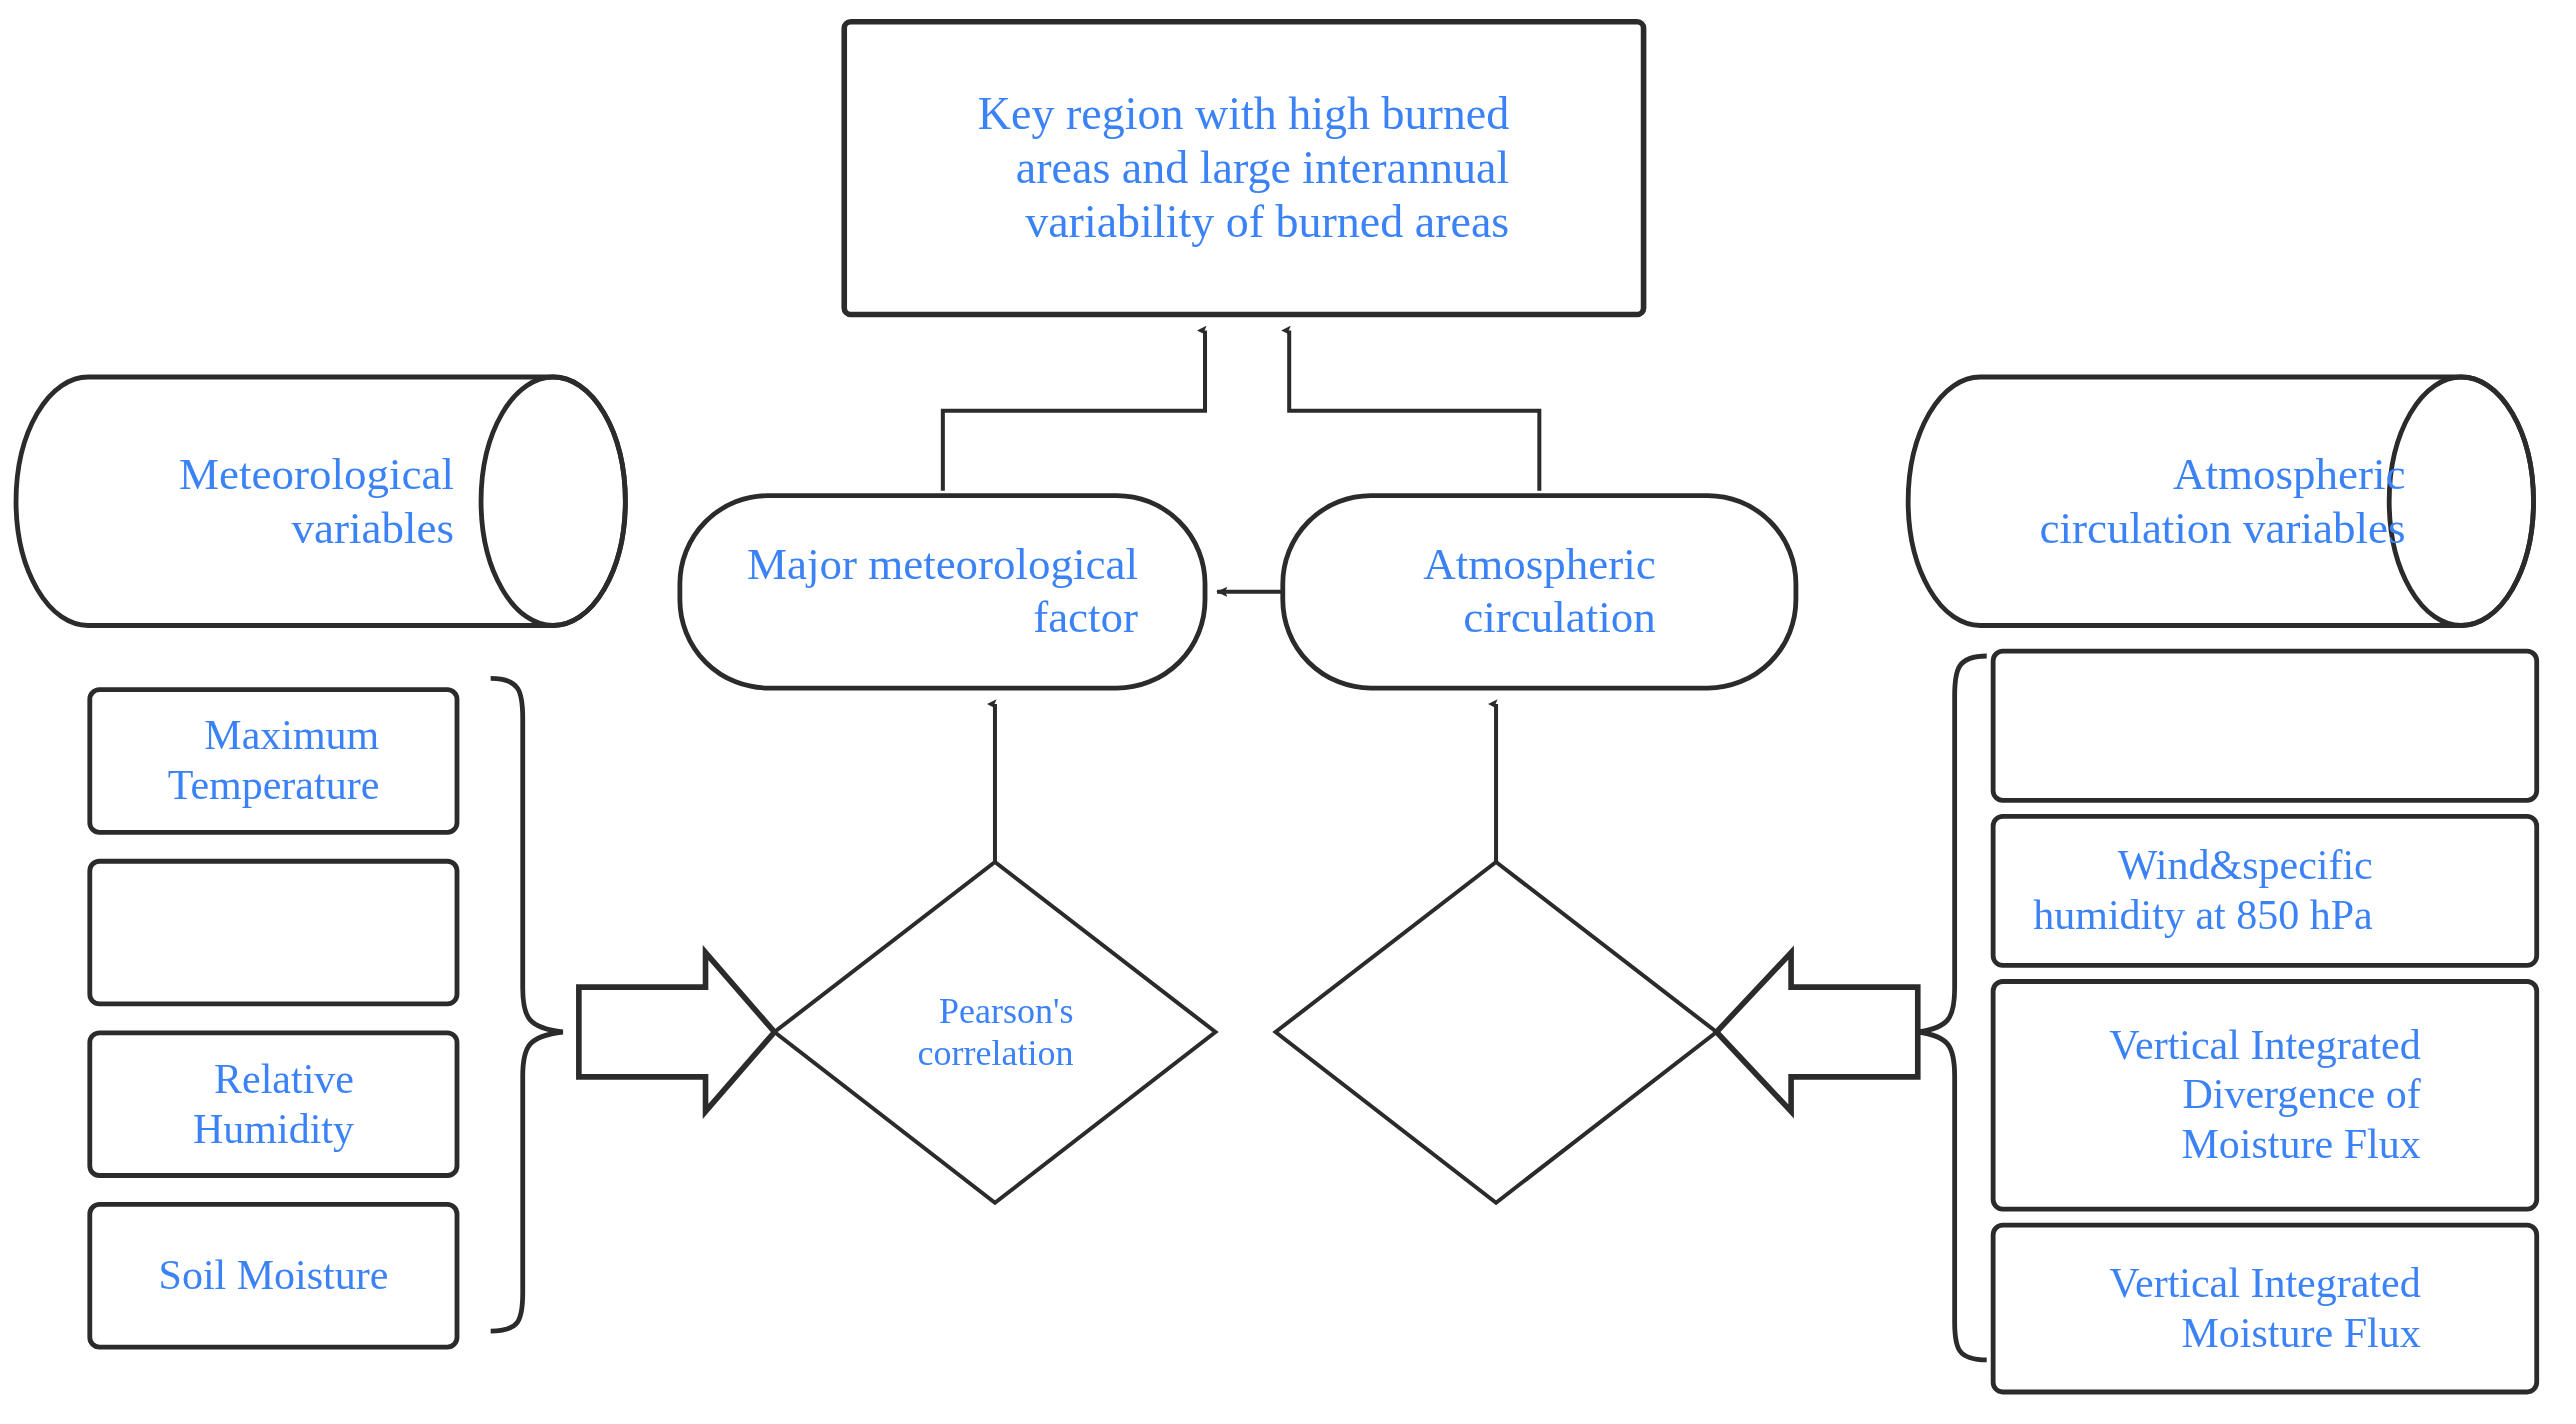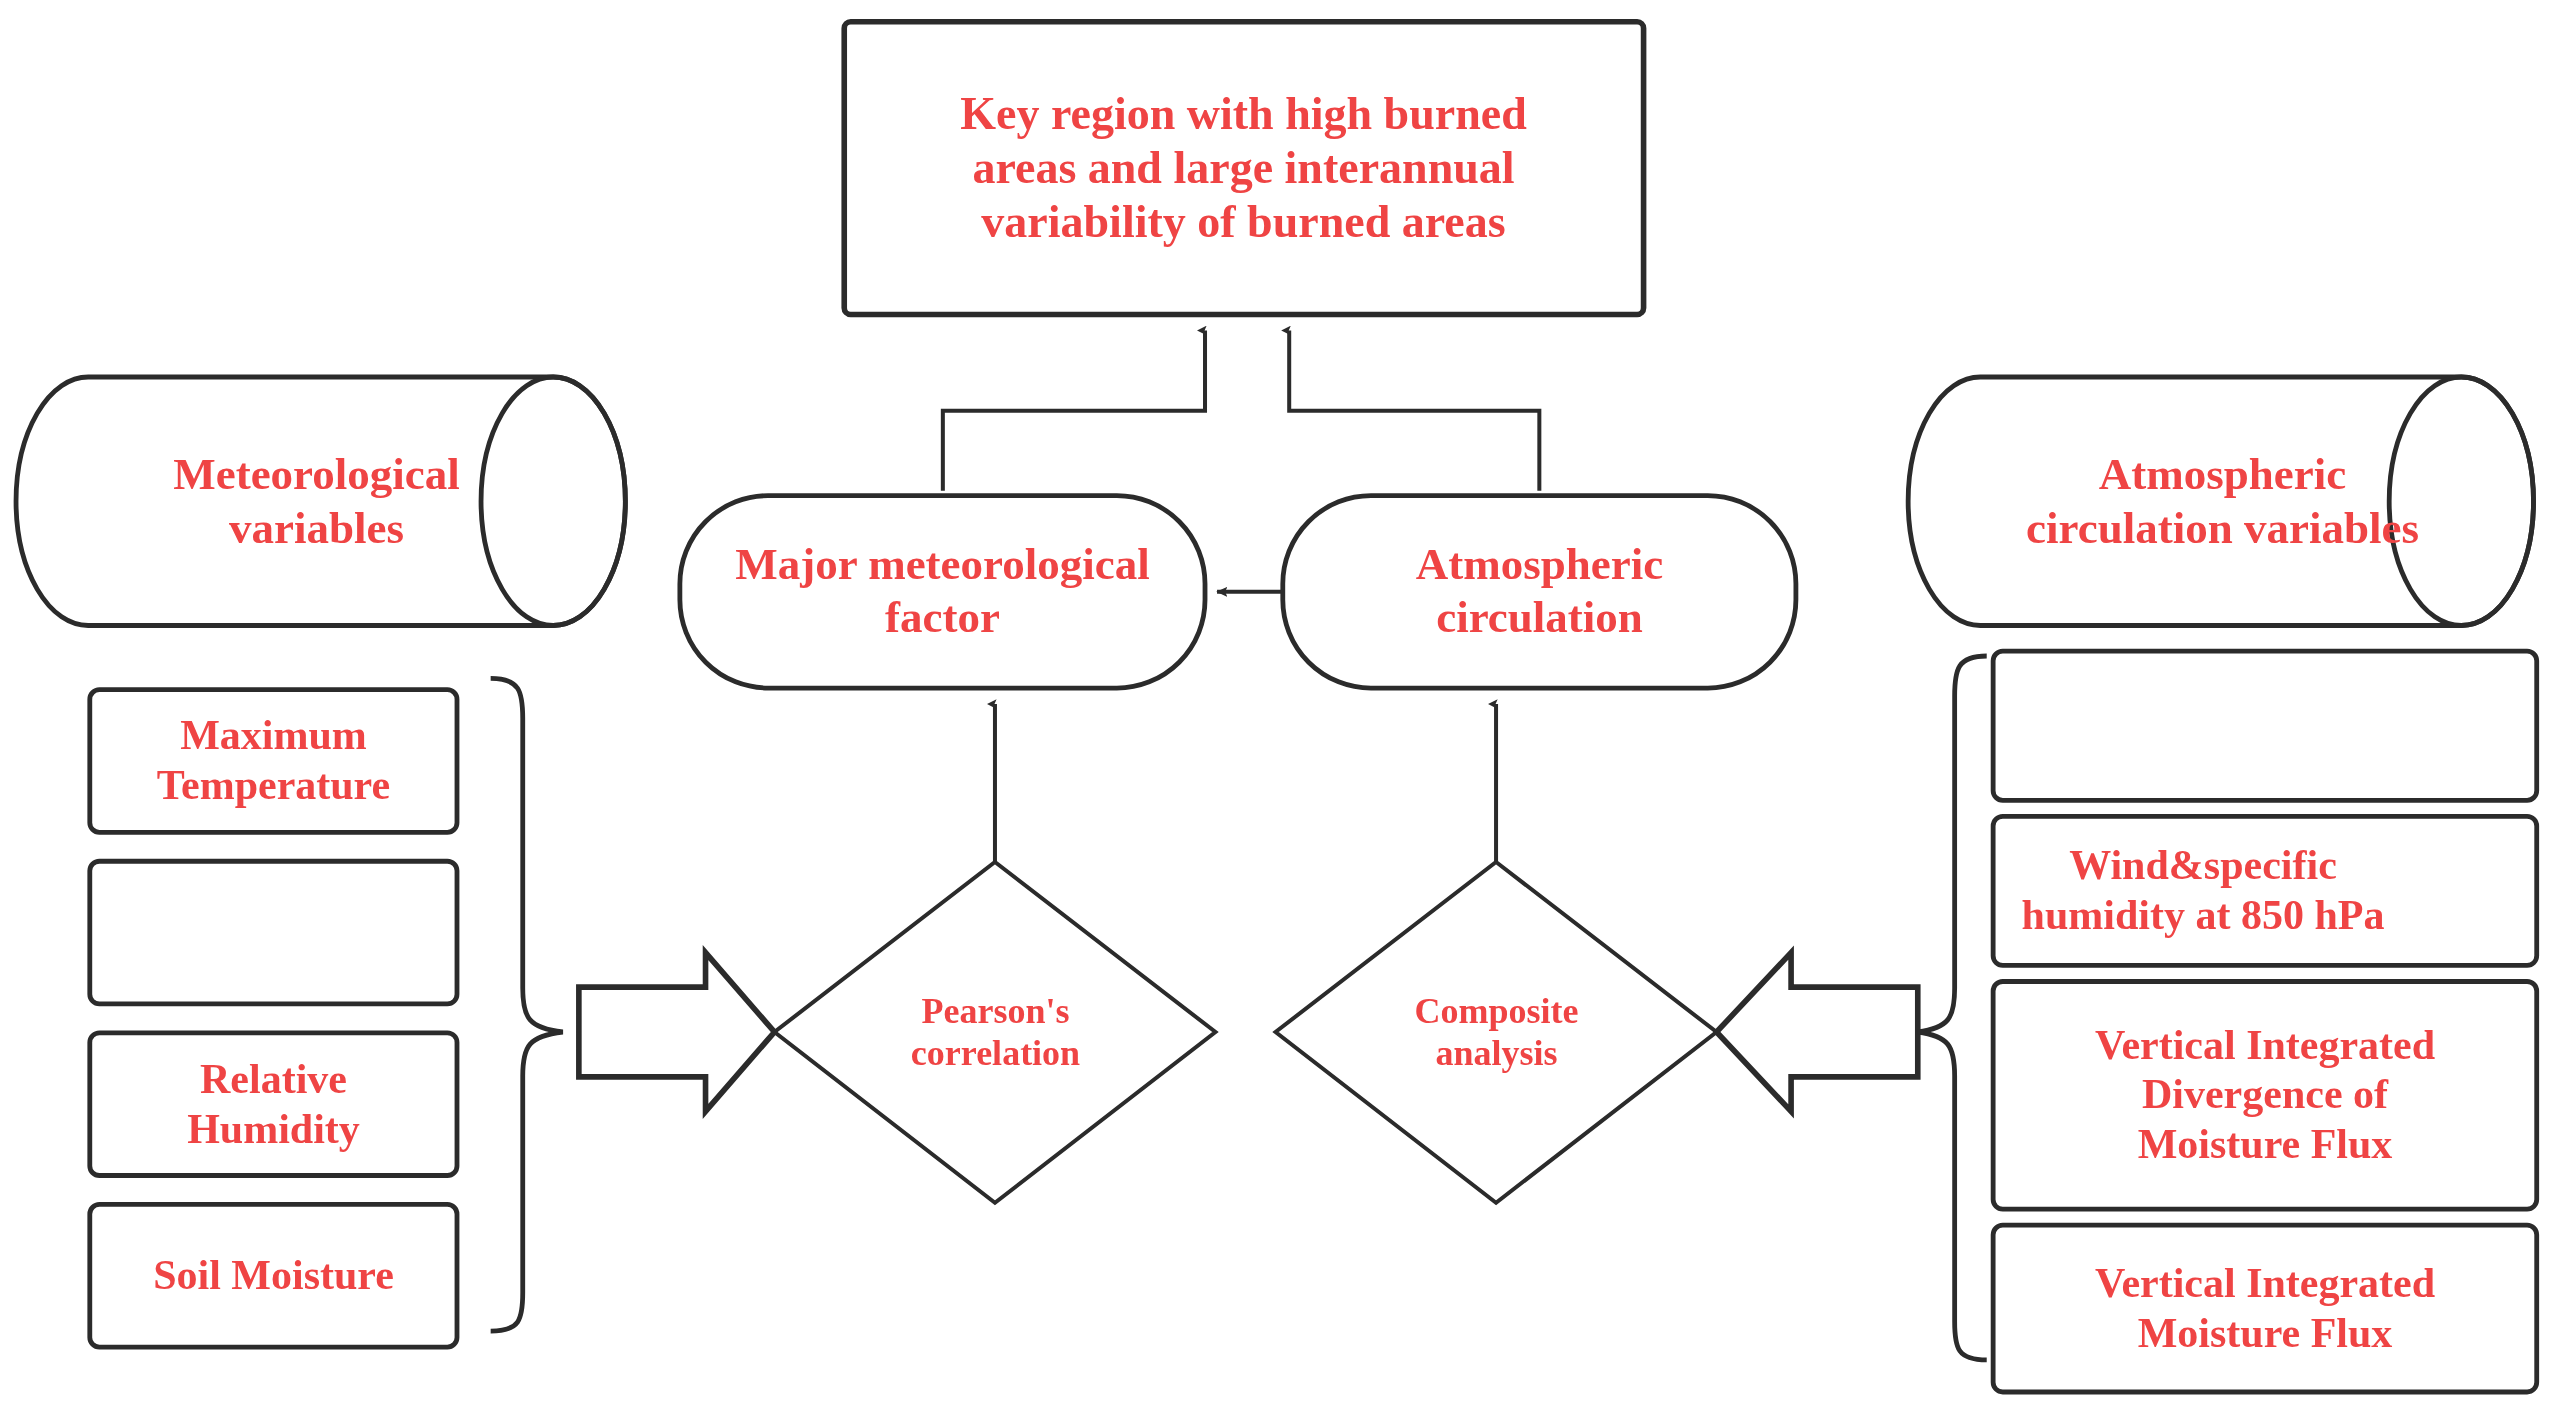--- a/index.html
+++ b/index.html
@@ -20,23 +20,23 @@
     left: 0;
     top: 0;
     width: 2576px;
     height: 1425px;
   }
   .lbl {
     position: absolute;
     display: flex;
     align-items: center;
     justify-content: center;
-    text-align: center;
-    font-weight: bold;
-    color: #ef4444;
+    text-align: right;
+    font-weight: normal;
+    color: #3b82f6;
     font-family: "Liberation Serif", "DejaVu Serif", serif;
     line-height: 1.18;
     white-space: pre-line;
     pointer-events: none;
   }
   .t-top      { font-size: 46px; }
   .t-cyl      { font-size: 45px; }
   .t-round    { font-size: 45px; }
   .t-diamond  { font-size: 36px; }
   .t-item     { font-size: 42px; }
@@ -137,22 +137,20 @@
 
   <div class="lbl t-round" style="left:680px; top:495px; width:525px; height:192px;">Major meteorological
 factor</div>
 
   <div class="lbl t-round" style="left:1283px; top:495px; width:513px; height:192px;">Atmospheric
 circulation</div>
 
   <div class="lbl t-diamond" style="left:855px; top:946px; width:281px; height:172px;">Pearson's
 correlation</div>
 
-  <div class="lbl t-diamond" style="left:1356px; top:946px; width:281px; height:172px;">Composite
-analysis</div>
 
   <div class="lbl t-item" style="left:90px; top:689px; width:367px; height:143px;">Maximum
 Temperature</div>
   <div class="lbl t-item" style="left:90px; top:1033px; width:367px; height:143px;">Relative
 Humidity</div>
   <div class="lbl t-item" style="left:90px; top:1204px; width:367px; height:143px;">Soil Moisture</div>
 
   <div class="lbl t-item" style="left:1931px; top:816px; width:544px; height:149px;">Wind&amp;specific
 humidity at 850 hPa</div>
   <div class="lbl t-item" style="left:1993px; top:981px; width:544px; height:228px;">Vertical Integrated

